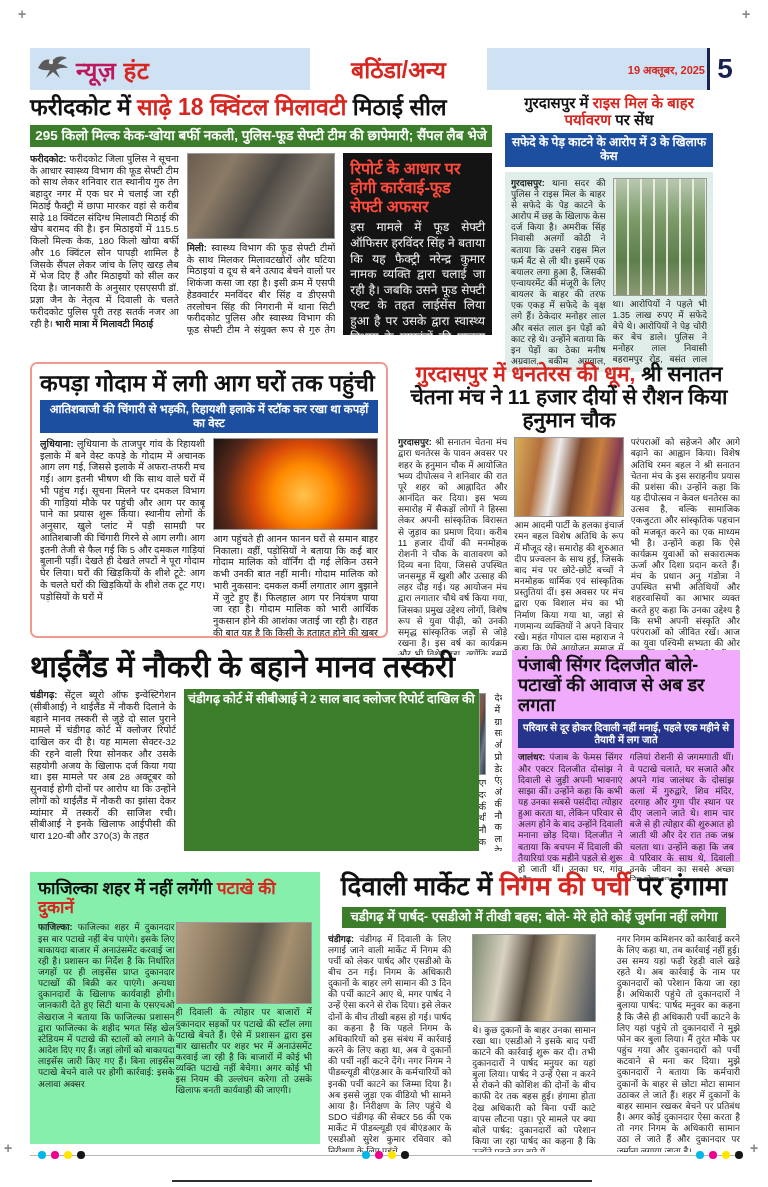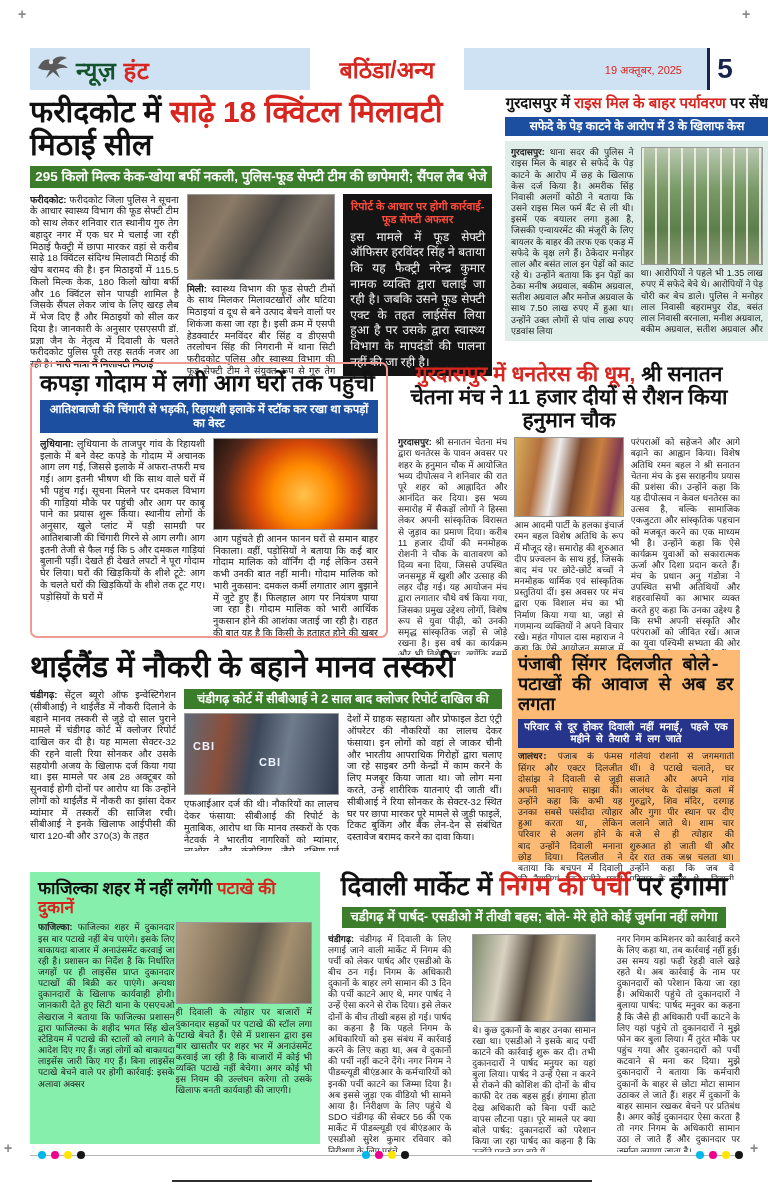--- a/index.html
+++ b/index.html
@@ -6,24 +6,24 @@
   #page{position:relative;width:768px;height:1187px;background:#ffffff;margin:0 auto;
         font-family:"Liberation Sans","DejaVu Sans",sans-serif;color:#1c1c1c;overflow:hidden;}
   .abs{position:absolute;}
   .regmark{color:#8a8a8a;font-size:14px;font-weight:bold;}
   
   #header{left:30px;top:48px;width:710px;height:42px;display:flex;align-items:stretch;}
   .hseg{display:flex;align-items:center;}
   .hblue{background:#cfe2f3;}
   #logo-wrap{padding-left:6px;}
   #paper-name{font-size:24px;font-weight:800;letter-spacing:.5px;padding-left:6px;}
-  .navy{color:#14532d;text-align:center;}
+  .navy{color:#be185d;text-align:center;}
   .red{color:#d7261f;}
   #section-name{flex:1;justify-content:center;background:#fff;font-size:23px;font-weight:800;color:#d7261f;}
-  #date-seg{justify-content:flex-end;padding-right:25px;font-size:11px;font-weight:400;color:#d7261f;}
+  #date-seg{justify-content:flex-end;padding-right:2px;font-size:11px;font-weight:700;color:#d7261f;}
   #page-no-seg{background:#fff;border-left:3px solid #182350;justify-content:center;
                font-size:28px;font-weight:800;color:#182350;}
   
   .headline{font-weight:800;color:#111;line-height:1.1;}
   .banner{color:#fff;font-weight:700;text-align:center;padding:3px 4px;line-height:1.15;}
   .green{background:#3b7d2a;}
   .blue{background:#1d4fa0;}
   .blue2{background:#27348b;}
   .body-text{font-size:9.5px;line-height:1.24;text-align:justify;color:#222;}
   .small{font-size:9px;}
@@ -38,25 +38,25 @@
      repeating-linear-gradient(90deg,rgba(240,240,228,.9) 0 2px,rgba(110,140,90,0) 2px 13px),
      linear-gradient(#b9c8b0 0%,#7a9a68 35%,#5d7f4c 70%,#8a9a74 100%);}
   .ph-fire{height:92px;background:radial-gradient(circle at 55% 62%,#ffc24d 0%,#ff8a00 28%,#d84a08 48%,#58281a 75%,#191410 100%);}
   .ph-crowd{height:80px;background:linear-gradient(100deg,#d8b05a 0%,#b3703e 22%,#ececec 38%,#7e4a2e 55%,#c9803f 72%,#823b52 88%,#e0b963 100%);}
   .ph-cbi{height:82px;background:linear-gradient(100deg,#5e6a78 0%,#8b4f3a 25%,#3c485a 45%,#6f7c8c 65%,#2e3a4c 100%);}
   .cbi-tag{position:absolute;color:#eef3ff;font-weight:800;font-size:11px;letter-spacing:1px;}
   .ph-street{height:82px;background:linear-gradient(105deg,#b7a286 0%,#8c7a60 30%,#5d564a 55%,#a59070 75%,#756a55 100%);}
   .ph-argue{height:88px;background:linear-gradient(100deg,#7d8a6e 0%,#d9d2c2 25%,#5a4f42 45%,#c9b896 65%,#49525e 100%);}
   
   #fs-box{background:#141414;color:#f3f3f3;padding:6px 7px;margin-bottom:5px;}
-  #fs-box .title{color:#ff4a3c;font-weight:800;font-size:11px;text-align:center;line-height:1.2;margin-bottom:4px;}
+  #fs-box .title{color:#ff4a3c;font-weight:800;font-size:16px;text-align:left;line-height:1.2;margin-bottom:4px;}
   #fs-box .txt{font-size:12px;line-height:1.3;text-align:justify;color:#f5f5f5;}
   
   .tint-cyan{background:#dfeee9;}
-  .tint-peach{background:#fdba74;font-family:Liberation Mono, monospace;}
+  .tint-peach{background:#f0abfc;}
   .tint-aqua{background:#86efac;}
   
   .printline{height:1px;background:#b5b5b5;}
   .dots{display:flex;gap:5px;}
   .dot{width:8px;height:8px;border-radius:50%;}
   .c{background:#00b7eb;} .m{background:#ec008c;} .y{background:#ffe600;} .k{background:#161616;}
   #fold{background:#2f2f2f;height:2px;}
 </style>
 </head>
 <body>
@@ -77,42 +77,42 @@
         </svg>
       </span>
       <span id="paper-name"><span class="navy">न्यूज़</span><span class="red"> हंट</span></span>
     </div>
     <div id="section-name" class="hseg">बठिंडा/अन्य</div>
     <div id="date-seg" class="hseg hblue" style="flex:0 0 218px;">19 अक्तूबर, 2025</div>
     <div id="page-no-seg" class="hseg" style="flex:0 0 30px;">5</div>
   </div>
 
   <div class="abs" style="left:30px;top:95px;width:462px;">
-    <div class="headline" style="font-size:30px;"><span>फरीदकोट में </span><span class="red">साढ़े 18 क्विंटल मिलावटी</span><span> मिठाई सील</span></div>
+    <div class="headline" style="font-size:23px;"><span>फरीदकोट में </span><span class="red">साढ़े 18 क्विंटल मिलावटी</span><span> मिठाई सील</span></div>
     <div class="banner green" style="font-size:13.5px;margin-top:5px;">295 किलो मिल्क केक-खोया बर्फी नकली, पुलिस-फूड सेफ्टी टीम की छापेमारी; सैंपल लैब भेजे</div>
     <div class="cols" style="margin-top:6px;height:182px;">
       <div class="col body-text clip">
         <b class="dl">फरीदकोट:</b><span> फरीदकोट जिला पुलिस ने सूचना के आधार स्वास्थ्य विभाग की फूड सेफ्टी टीम को साथ लेकर शनिवार रात स्थानीय गुरु तेग बहादुर नगर में एक घर मे चलाई जा रही मिठाई फैक्ट्री में छापा मारकर वहां से करीब साढ़े 18 क्विंटल संदिग्ध मिलावटी मिठाई की खेप बरामद की है। इन मिठाइयों में 115.5 किलो मिल्क केक, 180 किलो खोया बर्फी और 16 क्विंटल सोन पापड़ी शामिल है जिसके सैंपल लेकर जांच के लिए खरड़ लैब में भेज दिए हैं और मिठाइयों को सील कर दिया है। जानकारी के अनुसार एसएसपी डॉ. प्रज्ञा जैन के नेतृत्व में दिवाली के चलते फरीदकोट पुलिस पूरी तरह सतर्क नजर आ रही है।</span>
         <b>भारी मात्रा में मिलावटी मिठाई</b>
       </div>
       <div class="col clip">
         <div class="photo ph-raid"></div>
         <div class="body-text"><b class="dl">मिली:</b><span> स्वास्थ्य विभाग की फूड सेफ्टी टीमों के साथ मिलकर मिलावटखोरों और घटिया मिठाइयां व दूध से बने उत्पाद बेचने वालों पर शिकंजा कसा जा रहा है। इसी क्रम में एसपी हेडक्वार्टर मनविंदर बीर सिंह व डीएसपी तरलोचन सिंह की निगरानी में थाना सिटी फरीदकोट पुलिस और स्वास्थ्य विभाग की फूड सेफ्टी टीम ने संयुक्त रूप से गुरु तेग बहादुर नगर, फरीदकोट में एक मिठाई बनाने की जगह पर दबिश देकर</span></div>
       </div>
       <div class="col clip">
         <div id="fs-box">
           <div class="title">रिपोर्ट के आधार पर होगी कार्रवाई-फूड सेफ्टी अफसर</div>
           <div class="txt">इस मामले में फूड सेफ्टी ऑफिसर हरविंदर सिंह ने बताया कि यह फैक्ट्री नरेन्द्र कुमार नामक व्यक्ति द्वारा चलाई जा रही है। जबकि उसने फूड सेफ्टी एक्ट के तहत लाईसेंस लिया हुआ है पर उसके द्वारा स्वास्थ्य विभाग के मापदंडों की पालना नहीं की जा रही है।</div>
         </div>
         <div class="body-text">भारी मात्रा में मिलावटी मिठाई और अन्य सामग्री बरामद की है। साथ ही यहां से बीकानेरी लिखे सोन पापड़ी के खाली डिब्बे भी बरामद किए है और आशंका जताई जा रही है कि यहां पर बीकानेरी सोन पापड़ी की पैकिंग तैयार की जा रही थी।</div>
       </div>
     </div>
   </div>
 
-  <div class="abs" style="left:505px;top:95px;width:264px;">
+  <div class="abs" style="left:505px;top:95px;width:208px;">
     <div class="headline" style="font-size:15px;text-align:center;"><span>गुरदासपुर में </span><span class="red">राइस मिल के बाहर पर्यावरण</span><span> पर सेंध</span></div>
     <div class="banner blue" style="font-size:12px;margin-top:5px;">सफेदे के पेड़ काटने के आरोप में 3 के खिलाफ केस</div>
     <div class="tint-cyan cols" style="margin-top:5px;height:188px;padding:6px;gap:7px;">
       <div class="col body-text small clip">
         <b class="dl">गुरदासपुर:</b><span> थाना सदर की पुलिस ने राइस मिल के बाहर से सफेदे के पेड़ काटने के आरोप में छह के खिलाफ केस दर्ज किया है। अमरीक सिंह निवासी अलगों कोठी ने बताया कि उसने राइस मिल फर्म बैंट से ली थी। इसमें एक बयालर लगा हुआ है, जिसकी एन्वायरमेंट की मंजूरी के लिए बायलर के बाहर की तरफ एक एकड़ में सफेदे के वृक्ष लगे हैं। ठेकेदार मनोहर लाल और बसंत लाल इन पेड़ों को काट रहे थे। उन्होंने बताया कि इन पेड़ों का ठेका मनीष अग्रवाल, बकीम अग्रवाल, सतीश अग्रवाल और मनोज अग्रवाल के साथ 7.50 लाख रुपए में हुआ था। उन्होंने उक्त लोगों से पांच लाख रुपए एडवांस लिया</span>
       </div>
       <div class="col clip">
         <div class="photo ph-trees"></div>
         <div class="body-text small">था। आरोपियों ने पहले भी 1.35 लाख रुपए में सफेदे बेचे थे। आरोपियों ने पेड़ चोरी कर बेच डाले। पुलिस ने मनोहर लाल निवासी बहरामपुर रोड, बसंत लाल निवासी बरनाला, मनीश अग्रवाल, बकीम अग्रवाल, सतीश अग्रवाल और मनोज अग्रवाल निवासी बीएसएफ रोड के खिलाफ केस दर्ज कर लिया है।</div>
       </div>
@@ -146,21 +146,21 @@
       <div class="col body-text small clip">परंपराओं को सहेजने और आगे बढ़ाने का आह्वान किया। विशेष अतिथि रमन बहल ने श्री सनातन चेतना मंच के इस सराहनीय प्रयास की प्रशंसा की। उन्होंने कहा कि यह दीपोत्सव न केवल धनतेरस का उत्सव है, बल्कि सामाजिक एकजुटता और सांस्कृतिक पहचान को मजबूत करने का एक माध्यम भी है। उन्होंने कहा कि ऐसे कार्यक्रम युवाओं को सकारात्मक ऊर्जा और दिशा प्रदान करते हैं। मंच के प्रधान अनु गंडोत्रा ने उपस्थित सभी अतिथियों और शहरवासियों का आभार व्यक्त करते हुए कहा कि उनका उद्देश्य है कि सभी अपनी संस्कृति और परंपराओं को जीवित रखें। आज का युवा पश्चिमी सभ्यता की ओर आकर्षित हो रहा है, ऐसे में इन धार्मिक और सांस्कृतिक आयोजनों का महत्व और भी बढ़ जाता है। मंच ऐसे ही आयोजन निरंतर करता रहेगा।</div>
     </div>
   </div>
 
   <div class="abs" style="left:30px;top:650px;width:472px;">
     <div class="headline" style="font-size:30px;">थाईलैंड में नौकरी के बहाने मानव तस्करी</div>
     <div class="cols" style="margin-top:6px;height:162px;">
       <div class="col body-text clip" style="flex:0 0 146px;">
         <b class="dl">चंडीगढ़:</b><span> सेंट्रल ब्यूरो ऑफ इन्वेस्टिगेशन (सीबीआई) ने थाईलैंड में नौकरी दिलाने के बहाने मानव तस्करी से जुड़े दो साल पुराने मामले में चंडीगढ़ कोर्ट में क्लोजर रिपोर्ट दाखिल कर दी है। यह मामला सेक्टर-32 की रहने वाली रिया सोनकर और उसके सहयोगी अजय के खिलाफ दर्ज किया गया था। इस मामले पर अब 28 अक्टूबर को सुनवाई होगी दोनों पर आरोप था कि उन्होंने लोगों को थाईलैंड में नौकरी का झांसा देकर म्यांमार में तस्करों की साजिश रची। सीबीआई ने इनके खिलाफ आईपीसी की धारा 120-बी और 370(3) के तहत</span>
       </div>
-      <div style="flex:1;display:flex;flex-direction:column;min-width:0;">
+      <div style="flex:1;display:flex;min-width:0;font-family:Liberation Serif, serif;">
         <div class="banner green" style="font-size:12.5px;">चंडीगढ़ कोर्ट में सीबीआई ने 2 साल बाद क्लोजर रिपोर्ट दाखिल की</div>
         <div class="cols" style="margin-top:4px;flex:1;overflow:hidden;">
           <div class="col clip">
             <div class="photo ph-cbi">
               <span class="cbi-tag" style="left:8px;top:26px;">CBI</span>
               <span class="cbi-tag" style="left:74px;top:42px;">CBI</span>
             </div>
             <div class="body-text">एफआईआर दर्ज की थी। नौकरियों का लालच देकर फंसाया: सीबीआई की रिपोर्ट के मुताबिक, आरोप था कि मानव तस्करों के एक नेटवर्क ने भारतीय नागरिकों को म्यांमार, लाओस और कंबोडिया जैसे दक्षिण-पूर्व एशियाई</div>
           </div>
           <div class="col body-text clip">देशों में ग्राहक सहायता और प्रोफाइल डेटा एंट्री ऑपरेटर की नौकरियों का लालच देकर फंसाया। इन लोगों को वहां ले जाकर चीनी और भारतीय आपराधिक गिरोहों द्वारा चलाए जा रहे साइबर ठगी केन्द्रों में काम करने के लिए मजबूर किया जाता था। जो लोग मना करते, उन्हें शारीरिक यातनाएं दी जाती थीं। सीबीआई ने रिया सोनकर के सेक्टर-32 स्थित घर पर छापा मारकर पूरे मामले से जुड़ी फाइलें, टिकट बुकिंग और बैंक लेन-देन से संबंधित दस्तावेज बरामद करने का दावा किया।</div>

